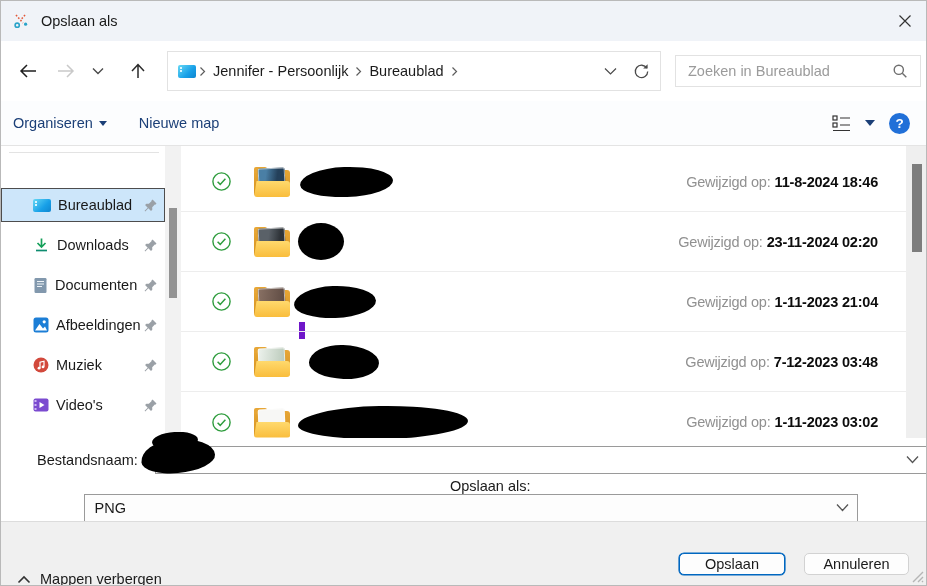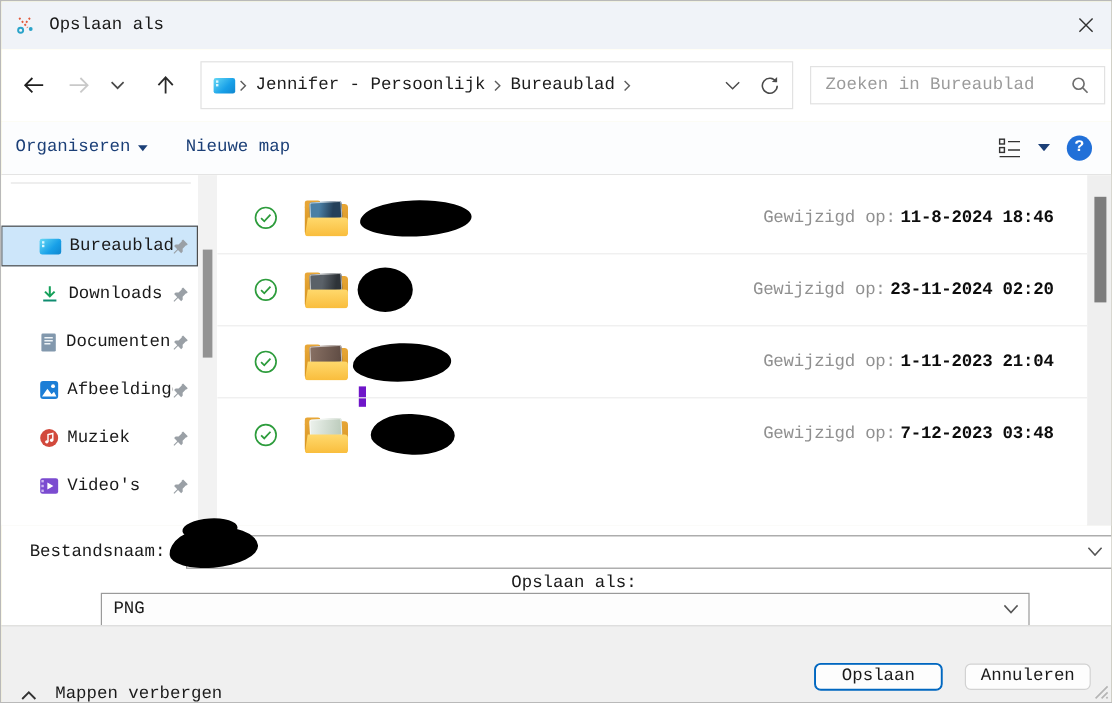--- a/index.html
+++ b/index.html
@@ -1,20 +1,20 @@
 <!DOCTYPE html>
 <html><head>
 <meta charset="utf-8">
 <style>
   * { margin:0; padding:0; box-sizing:border-box; }
   html,body { background:#dcdcdc; }
   .window {
     position:relative; width:927px; height:586px;
-    background:#fef9c3; border:1px solid #b9b9b9;
-    font-family:Liberation Mono, monospace;
+    background:#f97316; border:1px solid #b9b9b9;
+    font-family:Liberation Sans, sans-serif;
     color:#1a1a1a; overflow:hidden;
   }
   
   .titlebar { position:absolute; left:0; top:0; width:927px; height:40px;
     background:#f0f3f8; display:flex; align-items:center; padding:0 12px; }
   .titlebar .title { font-size:14.5px; margin-left:10px; color:#191919; }
   .close-btn { position:absolute; right:14px; top:11px; width:18px; height:18px;
     display:flex; align-items:center; justify-content:center; cursor:pointer; }
   
   .navbar { position:absolute; left:0; top:40px; width:927px; height:60px;
@@ -105,21 +105,21 @@
   .flabel { width:142px; text-align:right; font-size:14.5px; padding-right:5px; }
   .combo { margin-left:12px; width:774px; height:28px; border:1px solid #9a9a9a; background:#fff;
     display:flex; align-items:center; padding:0 10px; position:relative; }
   .combo.type { background:#fdfdfd; }
   .combo .value { font-size:14.5px; color:#1a1a1a; }
   .combo .cchev { position:absolute; right:8px; top:8px; }
   
   .footer { position:absolute; left:0; top:520px; width:927px; height:66px;
     background:#f0f0f0; border-top:1px solid #dcdcdc; }
   .hidefolders { position:absolute; left:16px; top:49px; display:flex; align-items:center;
-    gap:15px; font-size:14.5px; color:#1a1a1a; cursor:pointer; }
+    gap:9px; font-size:14.5px; color:#1a1a1a; cursor:pointer; }
   .btn { position:absolute; top:31px; height:22px; border-radius:5px; background:#fdfdfd;
     font-size:14.5px; font-family:inherit; color:#1a1a1a; cursor:pointer;
     display:flex; align-items:center; justify-content:center; }
   .btn.save { left:678px; width:106px; border:1px solid #0067c0; box-shadow:0 0 0 0.6px #0067c0; }
   .btn.cancel { left:803px; width:105px; border:1px solid #d2d2d2; }
   .grip { position:absolute; right:3px; bottom:3px; }
   
   .desktop-ic { width:18px; height:13px; border-radius:2px; position:relative;
     background:linear-gradient(135deg,#67d9f5,#18a0e8 60%,#0f86cf); flex:0 0 auto; }
   .desktop-ic::before { content:''; position:absolute; left:2px; top:2px; width:2px; height:2px;
@@ -407,20 +407,37 @@
           <span class="folder">
               <span class="back"></span>
               <span class="thumb t4"></span>
               <span class="front"></span>
             </span>
           <span class="blob b4"></span>
           <span class="modified">
             <span class="lbl">Gewijzigd op:</span><span class="val">7-12-2023 03:48</span>
           </span>
         </div>
+        <div class="filerow">
+          <span class="chk">
+              <svg width="21" height="21" viewBox="0 0 21 21">
+                <circle cx="10.5" cy="10.5" r="8.6" fill="none" stroke="#2d9c3c" stroke-width="1.4"></circle>
+                <path d="M6.6 10.8 L9.2 13.4 L14.4 7.8" fill="none" stroke="#2d9c3c" stroke-width="1.5"></path>
+              </svg>
+            </span>
+          <span class="folder">
+              <span class="back"></span>
+              <span class="thumb t5"></span>
+              <span class="front"></span>
+            </span>
+          <span class="blob b5"></span>
+          <span class="modified">
+            <span class="lbl">Gewijzigd op:</span><span class="val">1-11-2023 03:02</span>
+          </span>
+        </div>
       </div>
     </div>
     <div class="list-scroll">
       <div class="list-thumb"></div>
     </div>
   </div>
 
   <div class="fields">
     <div class="frow f1">
       <span class="flabel">Bestandsnaam:</span>

